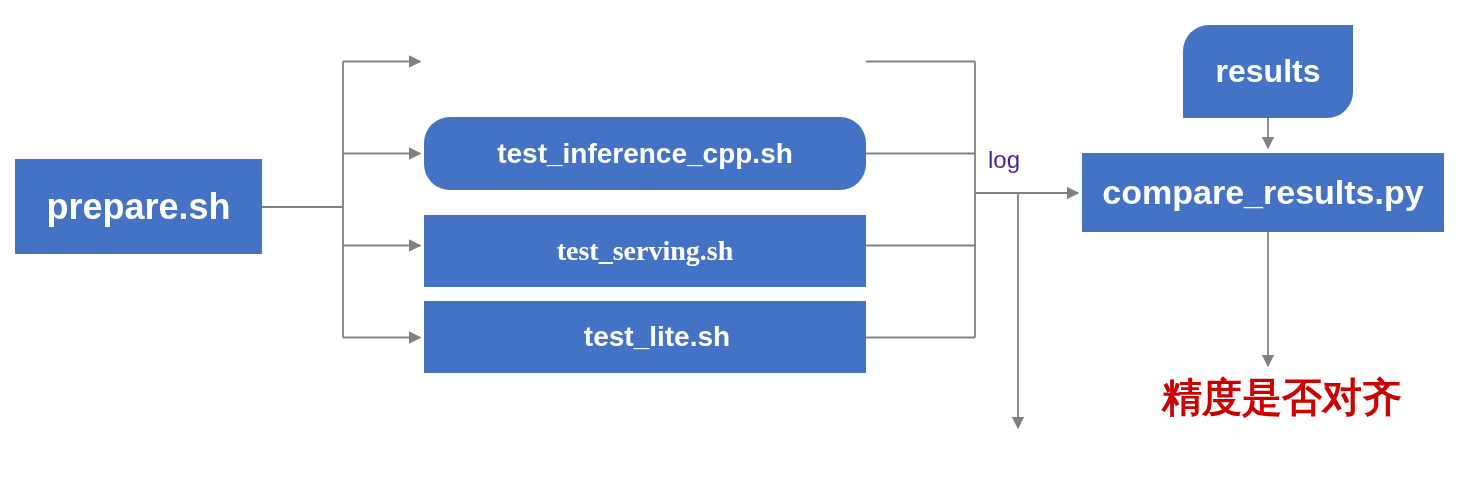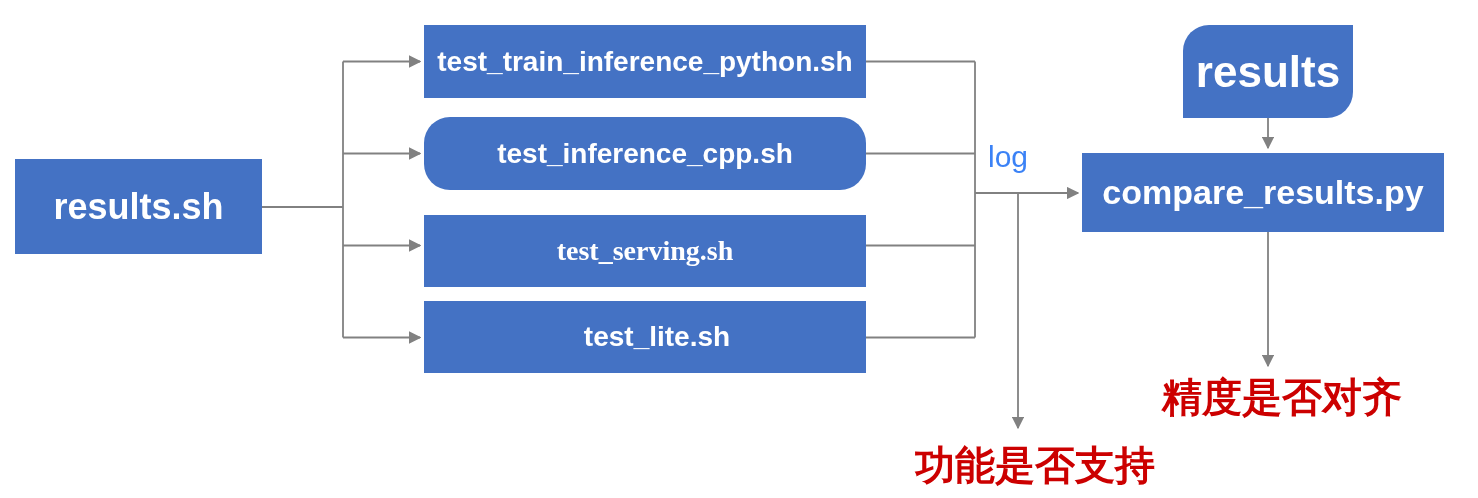--- a/index.html
+++ b/index.html
@@ -32,31 +32,31 @@
     justify-content: center;
     text-align: center;
     box-sizing: border-box;
   }
   .node-prepare   { left: 15px;   top: 159px; width: 247px; height: 95px; font-size: 36px; }
   .node-test      { left: 424px;  width: 442px; height: 73px; font-size: 28px; }
   .node-test-0    { top: 25px;  }
   .node-test-1    { top: 117px; border-radius: 26px; }
   .node-test-2    { top: 215px; height: 72px; font-family: Liberation Serif, serif; }
   .node-test-3    { top: 301px; height: 72px; padding-left: 24px; }
-  .node-results   { left: 1183px; top: 25px;  width: 170px; height: 93px; font-size: 44px;
+  .node-results   { left: 1183px; top: 25px;  width: 170px; height: 93px; font-size: 32px;
                     border-radius: 26px 0 26px 0; }
   .node-compare   { left: 1082px; top: 153px; width: 362px; height: 79px; font-size: 34px; }
   .label {
     position: absolute;
     white-space: nowrap;
   }
   .label-log {
-    left: 988px; top: 140px;
-    font-size: 30px;
-    color: #3b82f6;
+    left: 988px; top: 146px;
+    font-size: 24px;
+    color: #4c1d95;
   }
   .label-red {
     font-size: 40px;
     font-weight: bold;
     color: #CC0000;
   }
   .label-feature   { left: 915px;  top: 438px; }
   .label-precision { left: 1162px; top: 370px; }
 </style>
 </head>
@@ -92,43 +92,39 @@
 
       <path d="M1018,193 V428" marker-end="url(#arrowhead)"></path>
 
       <path d="M1268,118 V148" marker-end="url(#arrowhead)"></path>
 
       <path d="M1268,232 V366" marker-end="url(#arrowhead)"></path>
     </g>
   </svg>
 
   <div class="node node-prepare">
-    <span>results.sh</span>
+    <span>prepare.sh</span>
   </div>
 
-  <div class="node node-test node-test-0">
-    <span>test_train_inference_python.sh</span>
-  </div>
   <div class="node node-test node-test-1">
     <span>test_inference_cpp.sh</span>
   </div>
   <div class="node node-test node-test-2">
     <span>test_serving.sh</span>
   </div>
   <div class="node node-test node-test-3">
     <span>test_lite.sh</span>
   </div>
 
   <div class="node node-results">
     <span>results</span>
   </div>
 
   <div class="node node-compare">
     <span>compare_results.py</span>
   </div>
 
   <div class="label label-log">log</div>
 
-  <div class="label label-red label-feature">功能是否支持</div>
 
   <div class="label label-red label-precision">精度是否对齐</div>
 
 </div>
 
 </body></html>

